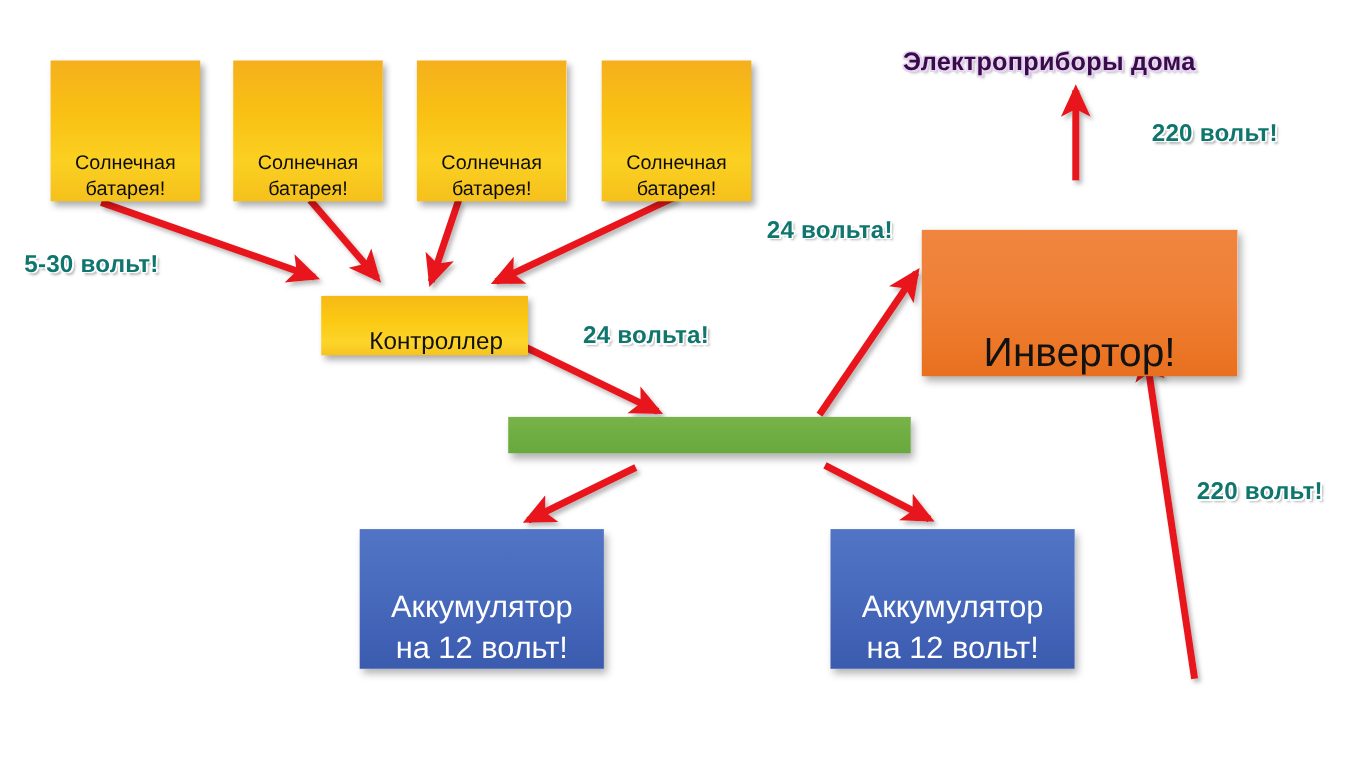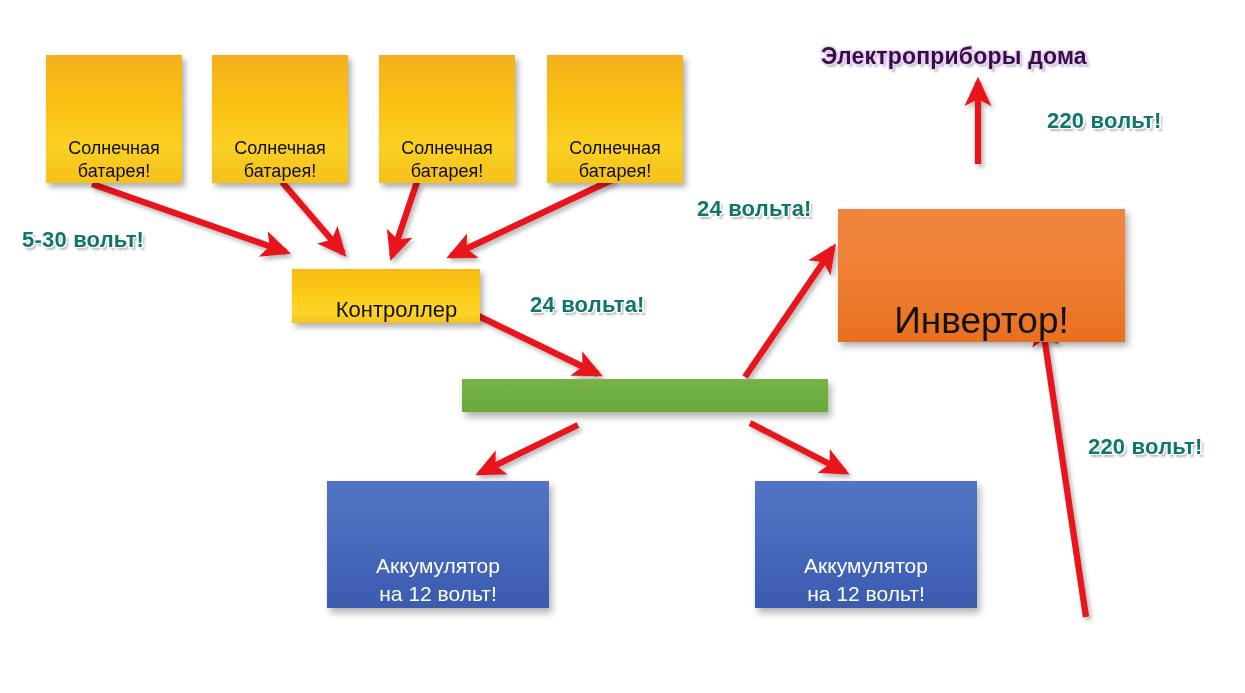--- a/index.html
+++ b/index.html
@@ -56,21 +56,21 @@
     font-size: 37px;
     box-shadow: 3px 4px 7px rgba(0,0,0,0.32);
   }
   .box-green {
     background: linear-gradient(180deg, #79b34a 0%, #6fae43 45%, #68a83d 100%);
     box-shadow: 3px 5px 7px rgba(0,0,0,0.30);
   }
   .box-battery {
     background: linear-gradient(180deg, #5274c4 0%, #4a6cbe 40%, #3f60b4 80%, #3b5bae 100%);
     color: #ffffff;
-    font-size: 21px;
+    font-size: 28px;
     line-height: 1.34;
     box-shadow: 3px 5px 7px rgba(0,0,0,0.30);
   }
 
   
   .label {
     position: absolute;
     white-space: nowrap;
     font-weight: bold;
     z-index: 5;

